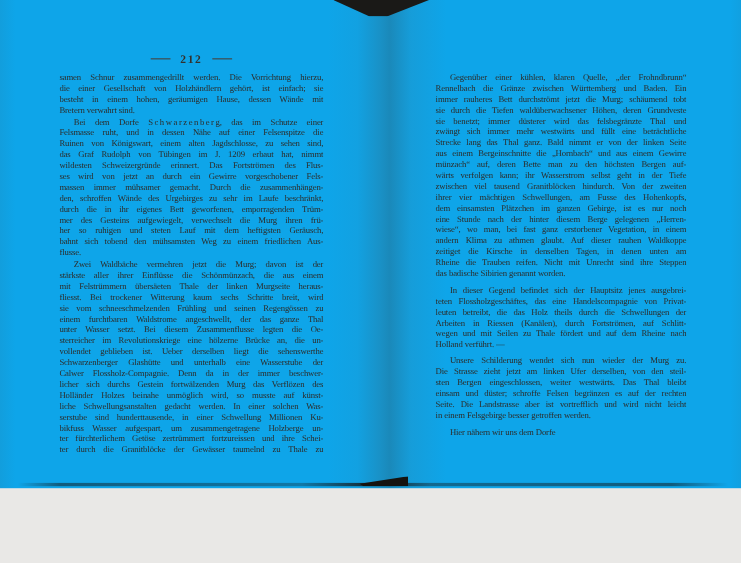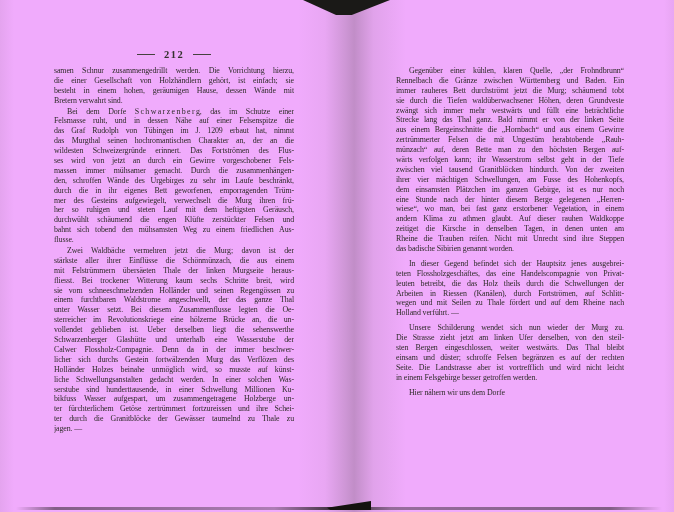--- a/index.html
+++ b/index.html
@@ -1,18 +1,18 @@
 <!DOCTYPE html>
 <html><head>
 <meta charset="utf-8">
 <style>
   html,body{margin:0;padding:0;background:#e9e8e6;}
   .scan{
-    position:relative;width:674px;height:512px;overflow:hidden;
-    background:#f0abfc;
+    position:relative;width:674px;height:444px;overflow:hidden;
+    background:#0ea5e9;
     font-family:"Liberation Serif","DejaVu Serif",serif;
     color:#2d2b28;
   }
   
   .gutter{
     position:absolute;left:298px;top:0;width:108px;height:100%;
     background:linear-gradient(to right,
       rgba(90,86,80,0) 0%,
       rgba(90,86,80,0.05) 25%,
       rgba(70,66,60,0.20) 44%,
@@ -94,68 +94,66 @@
     <div class="page-body">
         <div class="para">
           <div class="line">samen Schnur zusammengedrillt werden.  Die Vorrichtung hierzu,</div>
           <div class="line">die einer Gesellschaft von Holzhändlern gehört, ist einfach; sie</div>
           <div class="line">besteht in einem hohen, geräumigen Hause, dessen Wände mit</div>
           <div class="line end">Bretern verwahrt sind.</div>
         </div>
         <div class="para indent">
           <div class="line">Bei dem Dorfe S c h w a r z e n b e r g, das im Schutze einer</div>
           <div class="line">Felsmasse ruht, und in dessen Nähe auf einer Felsenspitze die</div>
+          <div class="line">Ruinen von Königswart, einem alten Jagdschlosse, zu sehen sind,</div>
           <div class="line">das Graf Rudolph von Tübingen im J. 1209 erbaut hat, nimmt</div>
-          <div class="line">das Murgthal seinen hochromantischen Charakter an, der an die</div>
           <div class="line">wildesten Schweizergründe erinnert.  Das Fortströmen des Flus-</div>
           <div class="line">ses wird von jetzt an durch ein Gewirre vorgeschobener Fels-</div>
           <div class="line">massen immer mühsamer gemacht.  Durch die zusammenhängen-</div>
           <div class="line">den, schroffen Wände des Urgebirges zu sehr im Laufe beschränkt,</div>
           <div class="line">durch die in ihr eigenes Bett geworfenen, emporragenden Trüm-</div>
           <div class="line">mer des Gesteins aufgewiegelt, verwechselt die Murg ihren frü-</div>
           <div class="line">her so ruhigen und steten Lauf mit dem heftigsten Geräusch,</div>
-          <div class="line">durchwühlt schäumend die engen Klüfte zerstückter Felsen und</div>
           <div class="line">bahnt sich tobend den mühsamsten Weg zu einem friedlichen Aus-</div>
           <div class="line end">flusse.</div>
         </div>
         <div class="para indent">
           <div class="line">Zwei Waldbäche vermehren jetzt die Murg; davon ist der</div>
           <div class="line">stärkste aller ihrer Einflüsse die Schönmünzach, die aus einem</div>
           <div class="line">mit Felstrümmern übersäeten Thale der linken Murgseite heraus-</div>
           <div class="line">fliesst.  Bei trockener Witterung kaum sechs Schritte breit, wird</div>
-          <div class="line">sie vom schneeschmelzenden Holländer und seinen Regengössen zu</div>
+          <div class="line">sie vom schneeschmelzenden Frühling und seinen Regengössen zu</div>
           <div class="line">einem furchtbaren Waldstrome angeschwellt, der das ganze Thal</div>
           <div class="line">unter Wasser setzt.  Bei diesem Zusammenflusse legten die Oe-</div>
           <div class="line">sterreicher im Revolutionskriege eine hölzerne Brücke an, die un-</div>
           <div class="line">vollendet geblieben ist.  Ueber derselben liegt die sehenswerthe</div>
           <div class="line">Schwarzenberger Glashütte und unterhalb eine Wasserstube der</div>
           <div class="line">Calwer Flossholz-Compagnie.  Denn da in der immer beschwer-</div>
           <div class="line">licher sich durchs Gestein fortwälzenden Murg das Verflözen des</div>
           <div class="line">Holländer Holzes beinahe unmöglich wird, so musste auf künst-</div>
           <div class="line">liche Schwellungsanstalten gedacht werden.  In einer solchen Was-</div>
           <div class="line">serstube sind hunderttausende, in einer Schwellung Millionen Ku-</div>
           <div class="line">bikfuss Wasser aufgespart, um zusammengetragene Holzberge un-</div>
           <div class="line">ter fürchterlichem Getöse zertrümmert fortzureissen und ihre Schei-</div>
           <div class="line">ter durch die Granitblöcke der Gewässer taumelnd zu Thale zu</div>
-          <div class="line end">jagen. —</div>
         </div>
       </div>
   </div>
 
   <div class="page page-right">
     <div class="page-body">
         <div class="para indent">
           <div class="line">Gegenüber einer kühlen, klaren Quelle, „der Frohndbrunn“</div>
           <div class="line">Rennelbach die Gränze zwischen Württemberg und Baden.  Ein</div>
           <div class="line">immer rauheres Bett durchströmt jetzt die Murg; schäumend tobt</div>
           <div class="line">sie durch die Tiefen waldüberwachsener Höhen, deren Grundveste</div>
+          <div class="line">sie benetzt; immer düsterer wird das felsbegränzte Thal und</div>
           <div class="line">zwängt sich immer mehr westwärts und füllt eine beträchtliche</div>
           <div class="line">Strecke lang das Thal ganz.  Bald nimmt er von der linken Seite</div>
           <div class="line">aus einem Bergeinschnitte die „Hornbach“ und aus einem Gewirre</div>
-          <div class="line">zertrümmerter Felsen die mit Ungestüm herabtobende „Rauh-</div>
           <div class="line">münzach“ auf, deren Bette man zu den höchsten Bergen auf-</div>
           <div class="line">wärts verfolgen kann; ihr Wasserstrom selbst geht in der Tiefe</div>
           <div class="line">zwischen viel tausend Granitblöcken hindurch.  Von der zweiten</div>
           <div class="line">ihrer vier mächtigen Schwellungen, am Fusse des Hohenkopfs,</div>
           <div class="line">dem einsamsten Plätzchen im ganzen Gebirge, ist es nur noch</div>
           <div class="line">eine Stunde nach der hinter diesem Berge gelegenen „Herren-</div>
           <div class="line">wiese“, wo man, bei fast ganz erstorbener Vegetation, in einem</div>
           <div class="line">andern Klima zu athmen glaubt.  Auf dieser rauhen Waldkoppe</div>
           <div class="line">zeitiget die Kirsche in denselben Tagen, in denen unten am</div>
           <div class="line">Rheine die Trauben reifen.  Nicht mit Unrecht sind ihre Steppen</div>

